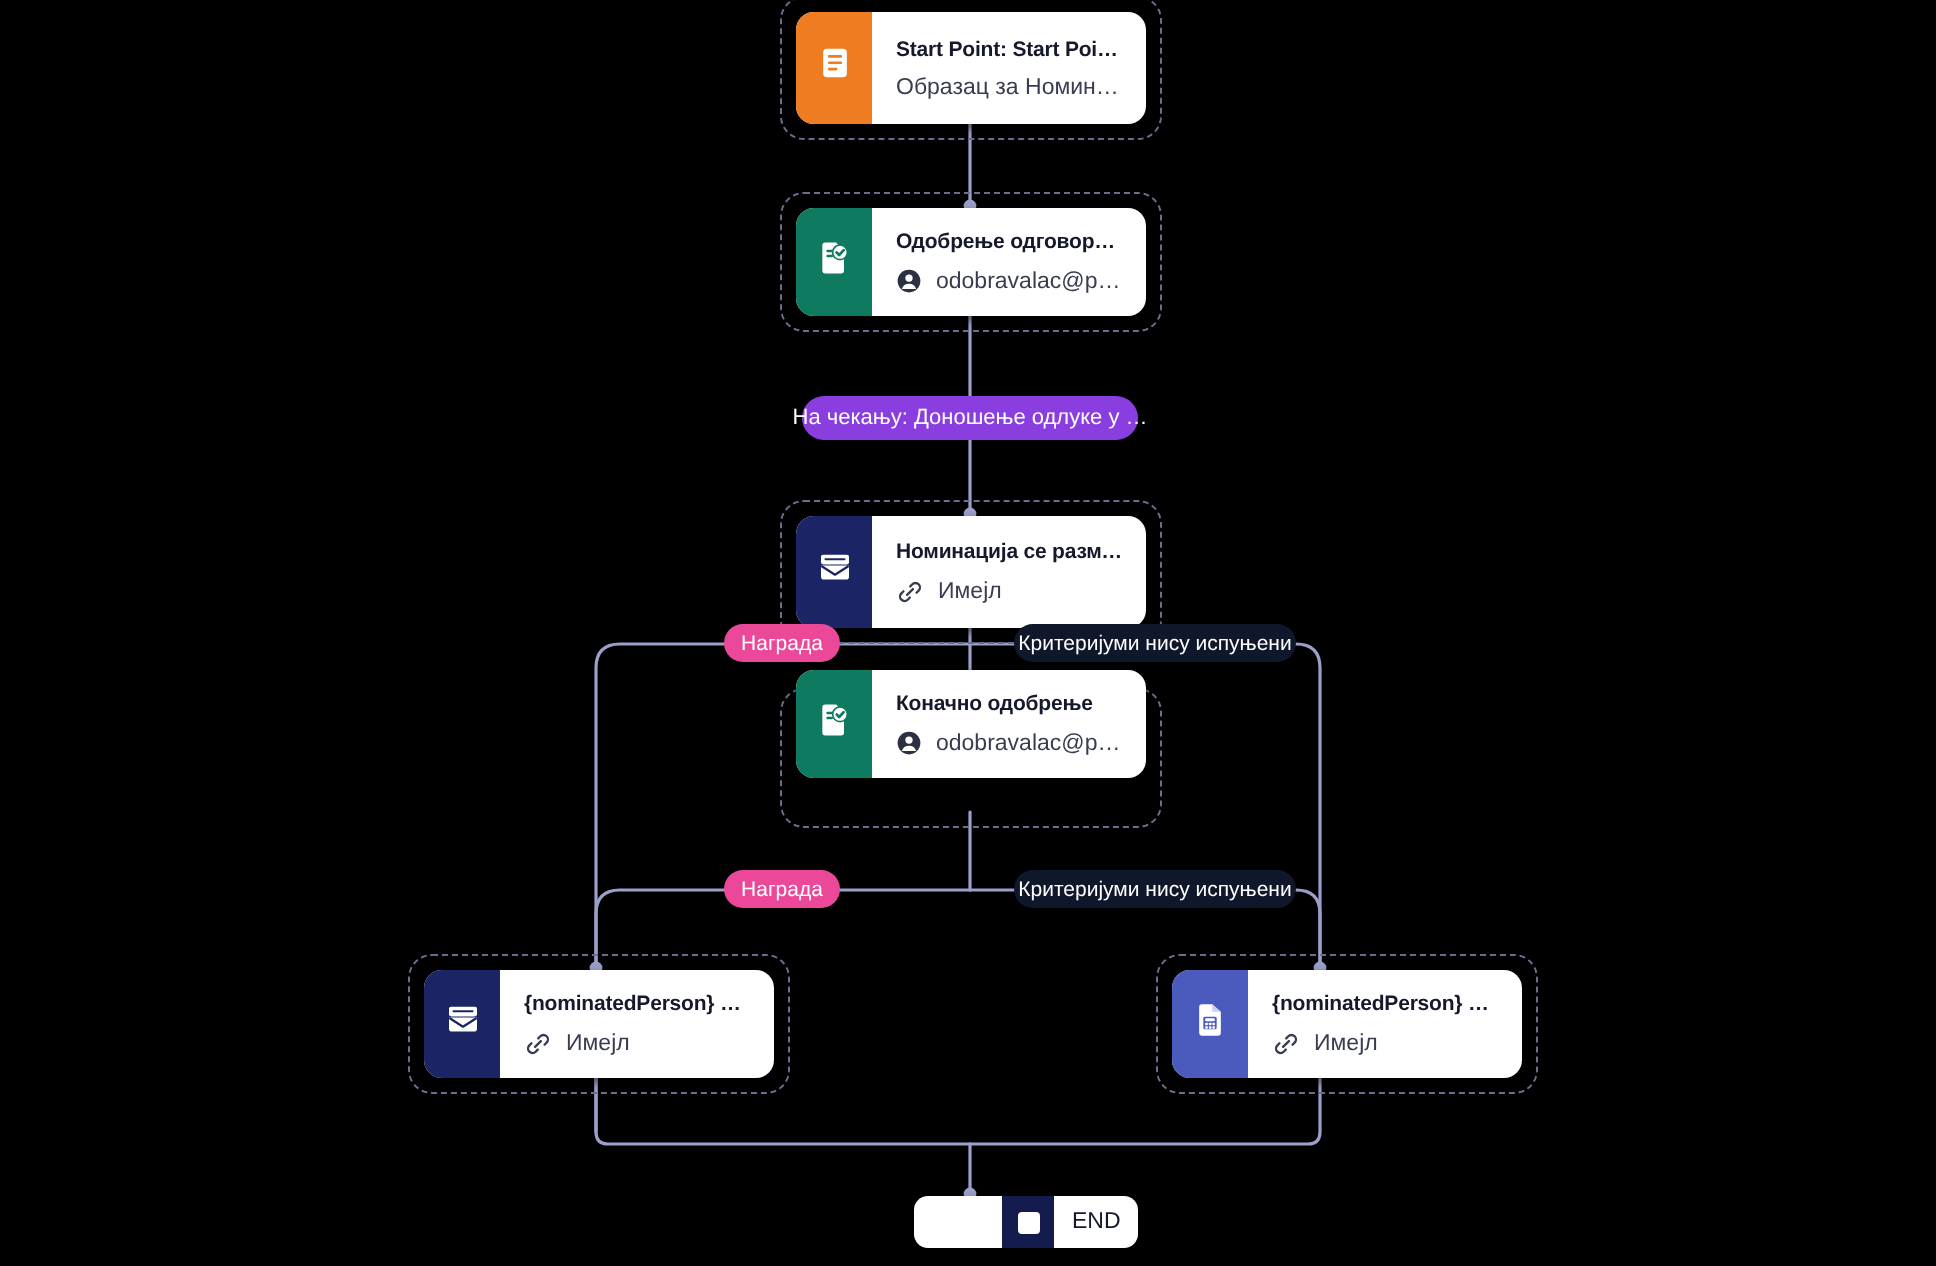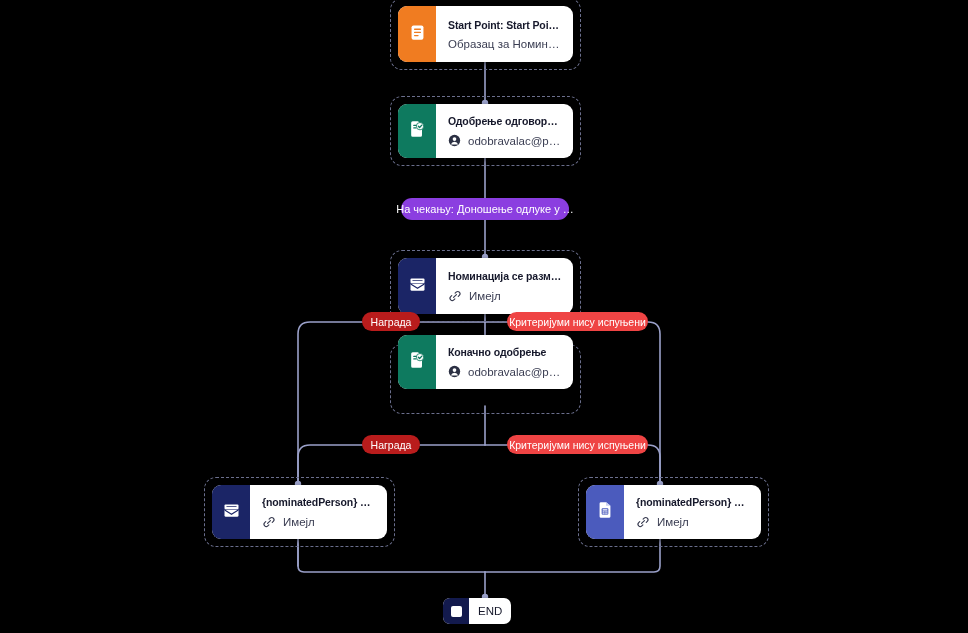--- a/index.html
+++ b/index.html
@@ -83,22 +83,22 @@
     justify-content: center;
     height: 19px;
     padding: 0 11px;
     border-radius: 10px;
     font-size: 10.5px;
     color: #ffffff;
     white-space: nowrap;
     z-index: 7;
   }
   .badge-wait { background: #8b3ee0; height: 22px; border-radius: 11px; font-size: 11px; }
-  .badge-award { background: #b91c1c; }
-  .badge-fail  { background: #ef4444; }
+  .badge-award { background: #ec4899; }
+  .badge-fail  { background: #0f172a; }
 
   
   .end-pill {
     position: absolute;
     display: flex;
     align-items: center;
     background: #ffffff;
     border-radius: 7px;
     overflow: hidden;
     box-shadow: 0 2px 4px rgba(0,0,0,0.5);
@@ -339,20 +339,20 @@
             <path d="M9.5 14.5l5-5"></path>
             <path d="M12.2 7.2l1.8-1.8a3.8 3.8 0 0 1 5.4 5.4l-1.8 1.8"></path>
             <path d="M11.8 16.8l-1.8 1.8a3.8 3.8 0 0 1-5.4-5.4l1.8-1.8"></path>
           </svg>
         </span>
         <span class="sub-txt">Имејл</span>
       </div>
     </div>
   </div>
 
-  <div class="end-pill" style="left:443px; top:598px;">
+  <div class="end-pill" style="left:457px; top:598px;padding-left:44px;">
     <div class="end-ic">
       <div class="end-sq"></div>
     </div>
     <div class="end-label">END</div>
   </div>
 
 </div>
 
 </body></html>

